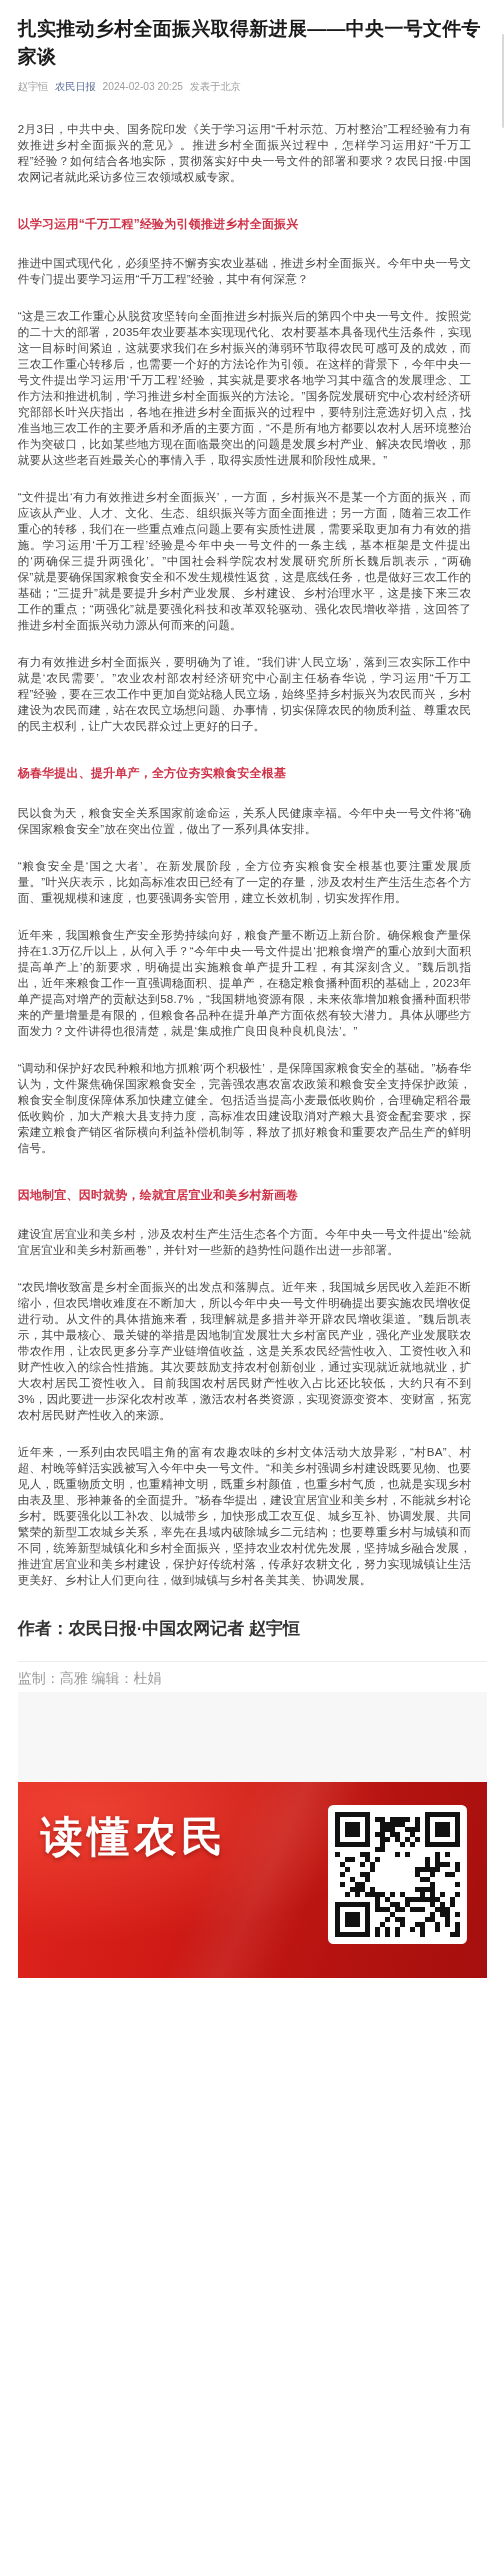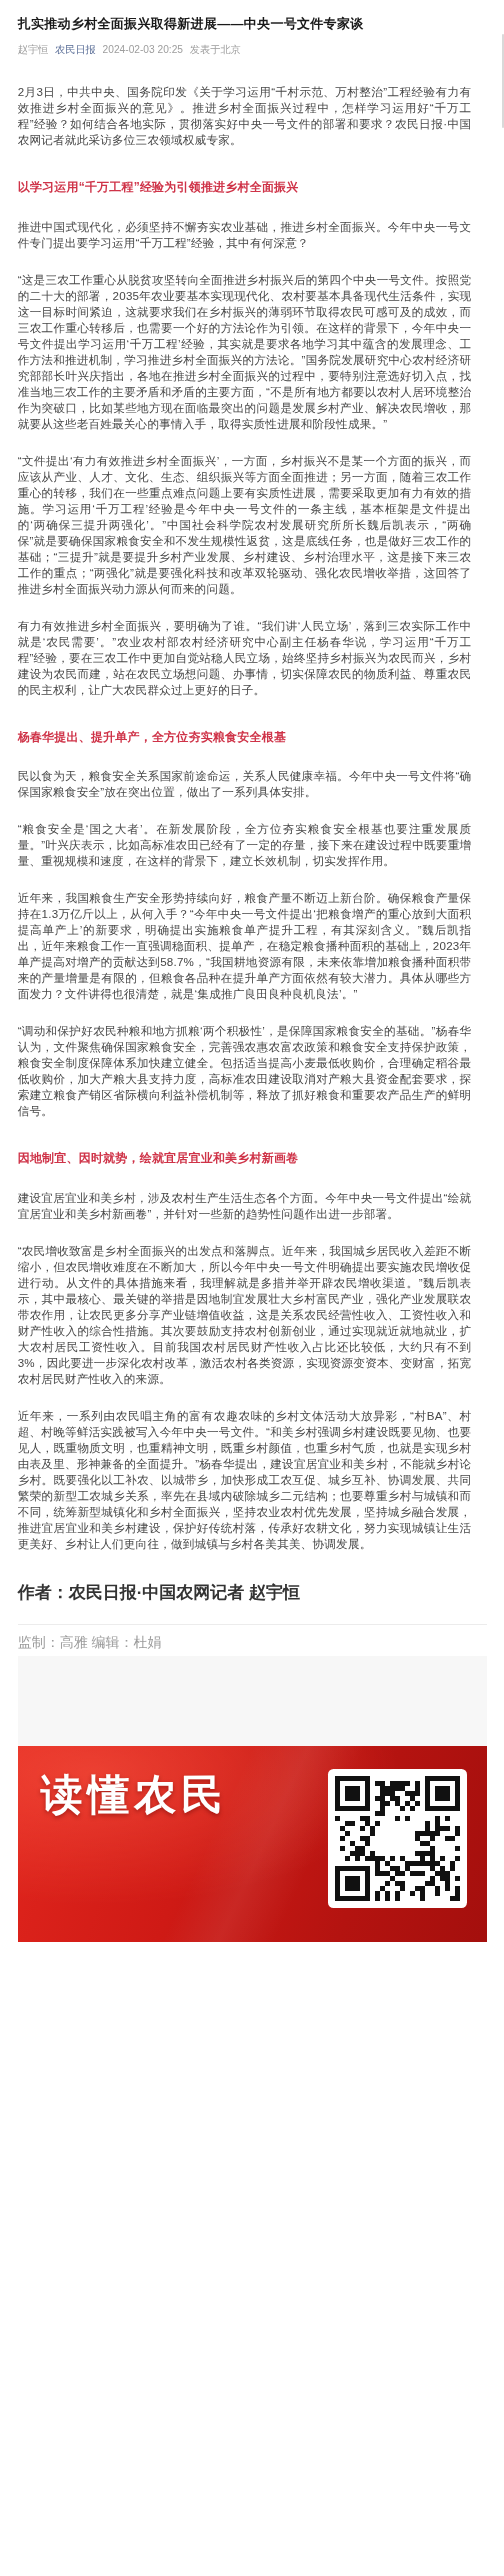--- a/index.html
+++ b/index.html
@@ -7,21 +7,21 @@
     width:505px; min-height:2576px; position:relative; box-sizing:border-box;
     font-family:"Liberation Sans","DejaVu Sans",sans-serif;
     -webkit-font-smoothing:antialiased;
   }
   .page{padding:0 17.7px; position:relative;}
   .scrollbar-thumb{
     position:absolute; top:19px; right:0.7px; width:2.7px; height:94px;
     background:#d9d9d9; border-radius:1.4px;
   }
   h1.title{
-    margin:15px 0 0 0; font-size:13px; line-height:1.45; color:#1a1a1a;
+    margin:15px 0 0 0; font-size:19px; line-height:1.45; color:#1a1a1a;
     font-weight:bold; letter-spacing:0.3px;
   }
   .meta{margin-top:9.5px; font-size:10.2px; color:#9d9d9d;}
   .meta > *{margin-right:6.8px;}
   .meta .account{color:#576b95; font-weight:500; text-decoration:none; cursor:pointer;}
   #article-body{margin-top:27px;}
   #article-body p.para{
     font-size:11.6px; line-height:16px; color:#474747; text-align:justify;
     margin:0 16px 21px 0; letter-spacing:0.2px;
   }
@@ -41,21 +41,21 @@
   .banner-red{
     position:relative; height:196px; overflow:hidden;
     background:
       radial-gradient(ellipse at 16% 14%, rgba(255,96,74,.5), rgba(255,96,74,0) 55%),
       linear-gradient(108deg,#e0251d 0%,#cf1a15 38%,#b41310 72%,#a40f0d 100%);
   }
   .banner-red::after{
     content:""; position:absolute; inset:0;
     background:linear-gradient(115deg, rgba(255,255,255,0) 42%, rgba(255,255,255,.07) 52%, rgba(255,255,255,0) 62%);
   }
-  .banner-text{position:absolute; left:23px; top:28px; z-index:2;}
+  .banner-text{position:absolute; left:23px; top:34px; z-index:2;}
   .banner-text .l1,.banner-text .l2{
     font-family:"DejaVu Serif","Liberation Serif",serif; font-weight:bold;
     font-size:42px; color:#ffffff; letter-spacing:4.8px; line-height:1;
     text-shadow:0 2px 4.1px rgba(90,0,0,.45);
   }
   .qr-wrap{position:absolute; right:20.5px; top:23px; width:139px; z-index:2; text-align:center;}
   .qr-box{
     position:relative; width:139px; height:139px; background:#ffffff;
     border-radius:5.5px; box-sizing:border-box; padding:6.8px;
   }
@@ -75,21 +75,21 @@
 
   <div id="article-body">
       <p class="para">2月3日，中共中央、国务院印发《关于学习运用“千村示范、万村整治”工程经验有力有效推进乡村全面振兴的意见》。推进乡村全面振兴过程中，怎样学习运用好“千万工程”经验？如何结合各地实际，贯彻落实好中央一号文件的部署和要求？农民日报·中国农网记者就此采访多位三农领域权威专家。</p>
       <h2 class="sect">以学习运用“千万工程”经验为引领推进乡村全面振兴</h2>
       <p class="para">推进中国式现代化，必须坚持不懈夯实农业基础，推进乡村全面振兴。今年中央一号文件专门提出要学习运用“千万工程”经验，其中有何深意？</p>
       <p class="para">“这是三农工作重心从脱贫攻坚转向全面推进乡村振兴后的第四个中央一号文件。按照党的二十大的部署，2035年农业要基本实现现代化、农村要基本具备现代生活条件，实现这一目标时间紧迫，这就要求我们在乡村振兴的薄弱环节取得农民可感可及的成效，而三农工作重心转移后，也需要一个好的方法论作为引领。在这样的背景下，今年中央一号文件提出学习运用‘千万工程’经验，其实就是要求各地学习其中蕴含的发展理念、工作方法和推进机制，学习推进乡村全面振兴的方法论。”国务院发展研究中心农村经济研究部部长叶兴庆指出，各地在推进乡村全面振兴的过程中，要特别注意选好切入点，找准当地三农工作的主要矛盾和矛盾的主要方面，“不是所有地方都要以农村人居环境整治作为突破口，比如某些地方现在面临最突出的问题是发展乡村产业、解决农民增收，那就要从这些老百姓最关心的事情入手，取得实质性进展和阶段性成果。”</p>
       <p class="para">“文件提出‘有力有效推进乡村全面振兴’，一方面，乡村振兴不是某一个方面的振兴，而应该从产业、人才、文化、生态、组织振兴等方面全面推进；另一方面，随着三农工作重心的转移，我们在一些重点难点问题上要有实质性进展，需要采取更加有力有效的措施。学习运用‘千万工程’经验是今年中央一号文件的一条主线，基本框架是文件提出的‘两确保三提升两强化’。”中国社会科学院农村发展研究所所长魏后凯表示，“两确保”就是要确保国家粮食安全和不发生规模性返贫，这是底线任务，也是做好三农工作的基础；“三提升”就是要提升乡村产业发展、乡村建设、乡村治理水平，这是接下来三农工作的重点；“两强化”就是要强化科技和改革双轮驱动、强化农民增收举措，这回答了推进乡村全面振兴动力源从何而来的问题。</p>
       <p class="para">有力有效推进乡村全面振兴，要明确为了谁。“我们讲‘人民立场’，落到三农实际工作中就是‘农民需要’。”农业农村部农村经济研究中心副主任杨春华说，学习运用“千万工程”经验，要在三农工作中更加自觉站稳人民立场，始终坚持乡村振兴为农民而兴，乡村建设为农民而建，站在农民立场想问题、办事情，切实保障农民的物质利益、尊重农民的民主权利，让广大农民群众过上更好的日子。</p>
       <h2 class="sect">杨春华提出、提升单产，全方位夯实粮食安全根基</h2>
       <p class="para">民以食为天，粮食安全关系国家前途命运，关系人民健康幸福。今年中央一号文件将“确保国家粮食安全”放在突出位置，做出了一系列具体安排。</p>
-      <p class="para">“粮食安全是‘国之大者’。在新发展阶段，全方位夯实粮食安全根基也要注重发展质量。”叶兴庆表示，比如高标准农田已经有了一定的存量，接下来在建设过程中既要重增量、重视规模和速度，在这样的背景下，建立长效机制，切实发挥作用。</p>
+      <p class="para">“粮食安全是‘国之大者’。在新发展阶段，全方位夯实粮食安全根基也要注重发展质量。”叶兴庆表示，比如高标准农田已经有了一定的存量，涉及农村生产生活生态各个方面、重视规模和速度，也要强调务实管用，建立长效机制，切实发挥作用。</p>
       <p class="para">近年来，我国粮食生产安全形势持续向好，粮食产量不断迈上新台阶。确保粮食产量保持在1.3万亿斤以上，从何入手？“今年中央一号文件提出‘把粮食增产的重心放到大面积提高单产上’的新要求，明确提出实施粮食单产提升工程，有其深刻含义。”魏后凯指出，近年来粮食工作一直强调稳面积、提单产，在稳定粮食播种面积的基础上，2023年单产提高对增产的贡献达到58.7%，“我国耕地资源有限，未来依靠增加粮食播种面积带来的产量增量是有限的，但粮食各品种在提升单产方面依然有较大潜力。具体从哪些方面发力？文件讲得也很清楚，就是‘集成推广良田良种良机良法’。”</p>
       <p class="para">“调动和保护好农民种粮和地方抓粮‘两个积极性’，是保障国家粮食安全的基础。”杨春华认为，文件聚焦确保国家粮食安全，完善强农惠农富农政策和粮食安全支持保护政策，粮食安全制度保障体系加快建立健全。包括适当提高小麦最低收购价，合理确定稻谷最低收购价，加大产粮大县支持力度，高标准农田建设取消对产粮大县资金配套要求，探索建立粮食产销区省际横向利益补偿机制等，释放了抓好粮食和重要农产品生产的鲜明信号。</p>
       <h2 class="sect">因地制宜、因时就势，绘就宜居宜业和美乡村新画卷</h2>
       <p class="para">建设宜居宜业和美乡村，涉及农村生产生活生态各个方面。今年中央一号文件提出“绘就宜居宜业和美乡村新画卷”，并针对一些新的趋势性问题作出进一步部署。</p>
       <p class="para">“农民增收致富是乡村全面振兴的出发点和落脚点。近年来，我国城乡居民收入差距不断缩小，但农民增收难度在不断加大，所以今年中央一号文件明确提出要实施农民增收促进行动。从文件的具体措施来看，我理解就是多措并举开辟农民增收渠道。”魏后凯表示，其中最核心、最关键的举措是因地制宜发展壮大乡村富民产业，强化产业发展联农带农作用，让农民更多分享产业链增值收益，这是关系农民经营性收入、工资性收入和财产性收入的综合性措施。其次要鼓励支持农村创新创业，通过实现就近就地就业，扩大农村居民工资性收入。目前我国农村居民财产性收入占比还比较低，大约只有不到3%，因此要进一步深化农村改革，激活农村各类资源，实现资源变资本、变财富，拓宽农村居民财产性收入的来源。</p>
       <p class="para">近年来，一系列由农民唱主角的富有农趣农味的乡村文体活动大放异彩，“村BA”、村超、村晚等鲜活实践被写入今年中央一号文件。“和美乡村强调乡村建设既要见物、也要见人，既重物质文明，也重精神文明，既重乡村颜值，也重乡村气质，也就是实现乡村由表及里、形神兼备的全面提升。”杨春华提出，建设宜居宜业和美乡村，不能就乡村论乡村。既要强化以工补农、以城带乡，加快形成工农互促、城乡互补、协调发展、共同繁荣的新型工农城乡关系，率先在县域内破除城乡二元结构；也要尊重乡村与城镇和而不同，统筹新型城镇化和乡村全面振兴，坚持农业农村优先发展，坚持城乡融合发展，推进宜居宜业和美乡村建设，保护好传统村落，传承好农耕文化，努力实现城镇让生活更美好、乡村让人们更向往，做到城镇与乡村各美其美、协调发展。</p>
     </div>
 
   <p class="byline">作者：农民日报·中国农网记者 赵宇恒</p>
 

